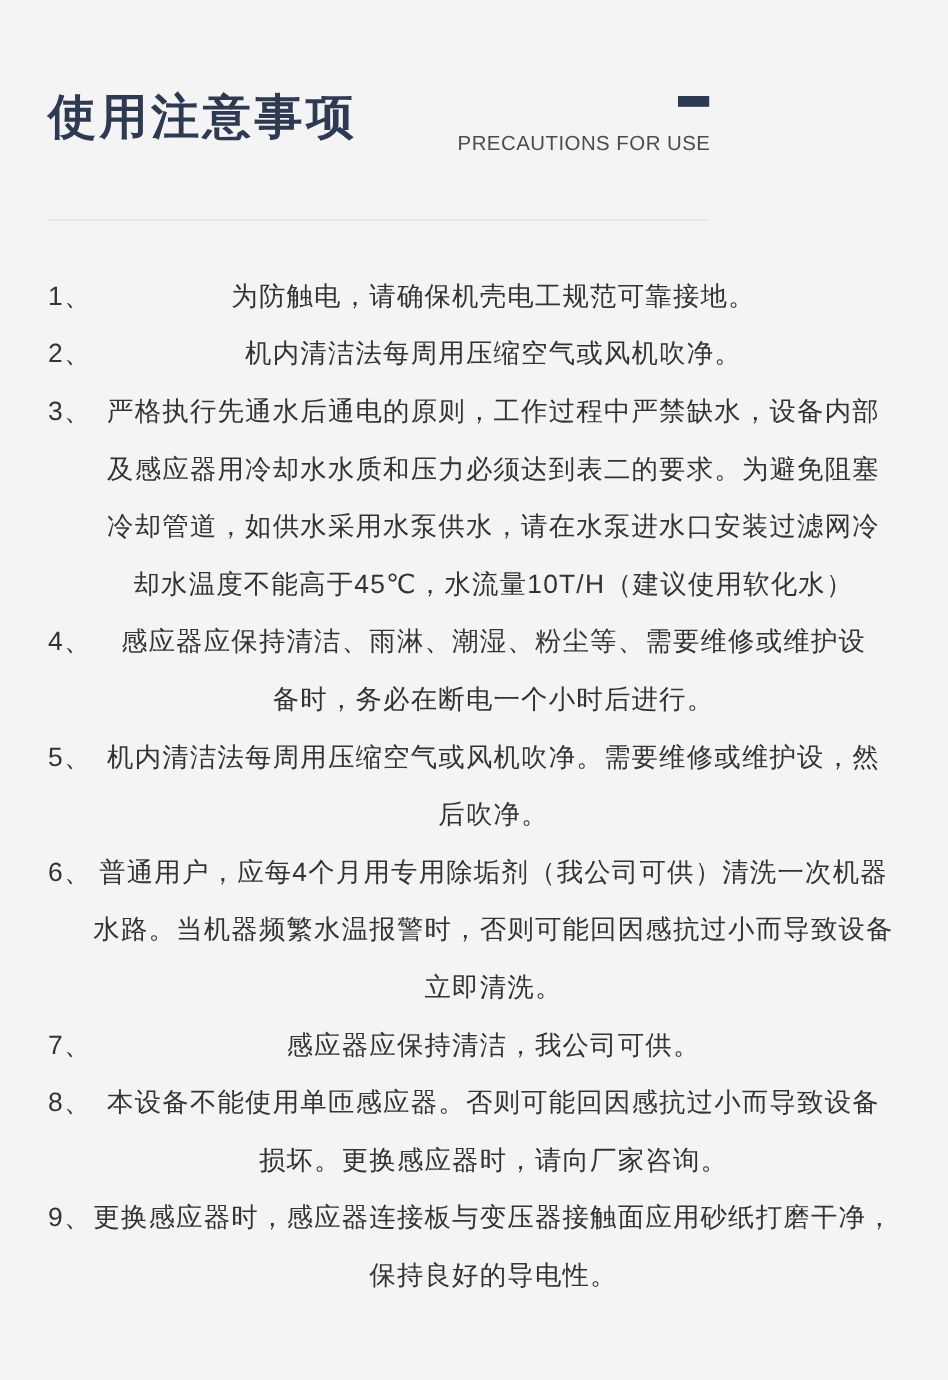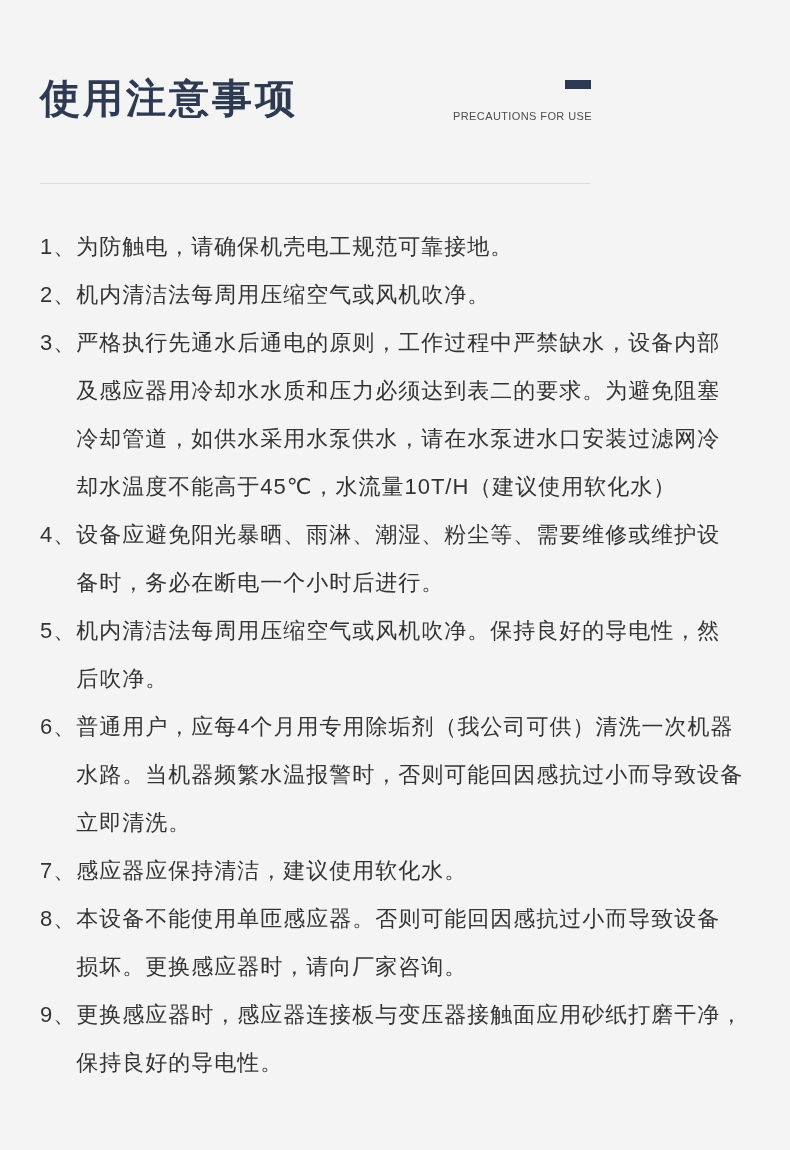--- a/index.html
+++ b/index.html
@@ -33,21 +33,21 @@
   }
   .title-accent-bar {
     position: absolute;
     right: 41px; top: 80px;
     width: 26px; height: 9px;
     background: var(--accent);
   }
   .page-subtitle {
     position: absolute;
     right: 40px; top: 110px;
-    font-size: 11px;
+    font-size: 17px;
     letter-spacing: 0.4px;
     color: var(--subtitle-text);
     white-space: nowrap;
   }
   .header-divider {
     position: absolute;
     left: 40px; right: 42px; top: 183px;
     height: 1px;
     background: var(--divider);
   }
@@ -66,20 +66,21 @@
     color: var(--body-text);
   }
   .item-num {
     flex: 0 0 36px;
     white-space: nowrap;
   }
   .item-text {
     flex: 0 1 670px;
     max-width: 670px;
     white-space: pre-wrap;
+    text-align: center;
   }
 </style>
 </head>
 <body>
 
 <div class="page">
 
   <h1 class="page-title">使用注意事项</h1>
 
   <div class="title-accent-bar"></div>
@@ -99,37 +100,37 @@
     </div>
     <div class="item">
       <span class="item-num">3、</span>
       <span class="item-text">严格执行先通水后通电的原则，工作过程中严禁缺水，设备内部
 及感应器用冷却水水质和压力必须达到表二的要求。为避免阻塞
 冷却管道，如供水采用水泵供水，请在水泵进水口安装过滤网冷
 却水温度不能高于45℃，水流量10T/H（建议使用软化水）</span>
     </div>
     <div class="item">
       <span class="item-num">4、</span>
-      <span class="item-text">设备应避免阳光暴晒、雨淋、潮湿、粉尘等、需要维修或维护设
+      <span class="item-text">感应器应保持清洁、雨淋、潮湿、粉尘等、需要维修或维护设
 备时，务必在断电一个小时后进行。</span>
     </div>
     <div class="item">
       <span class="item-num">5、</span>
-      <span class="item-text">机内清洁法每周用压缩空气或风机吹净。保持良好的导电性，然
+      <span class="item-text">机内清洁法每周用压缩空气或风机吹净。需要维修或维护设，然
 后吹净。</span>
     </div>
     <div class="item">
       <span class="item-num">6、</span>
       <span class="item-text">普通用户，应每4个月用专用除垢剂（我公司可供）清洗一次机器
 水路。当机器频繁水温报警时，否则可能回因感抗过小而导致设备
 立即清洗。</span>
     </div>
     <div class="item">
       <span class="item-num">7、</span>
-      <span class="item-text">感应器应保持清洁，建议使用软化水。</span>
+      <span class="item-text">感应器应保持清洁，我公司可供。</span>
     </div>
     <div class="item">
       <span class="item-num">8、</span>
       <span class="item-text">本设备不能使用单匝感应器。否则可能回因感抗过小而导致设备
 损坏。更换感应器时，请向厂家咨询。</span>
     </div>
     <div class="item">
       <span class="item-num">9、</span>
       <span class="item-text">更换感应器时，感应器连接板与变压器接触面应用砂纸打磨干净，
 保持良好的导电性。</span>

